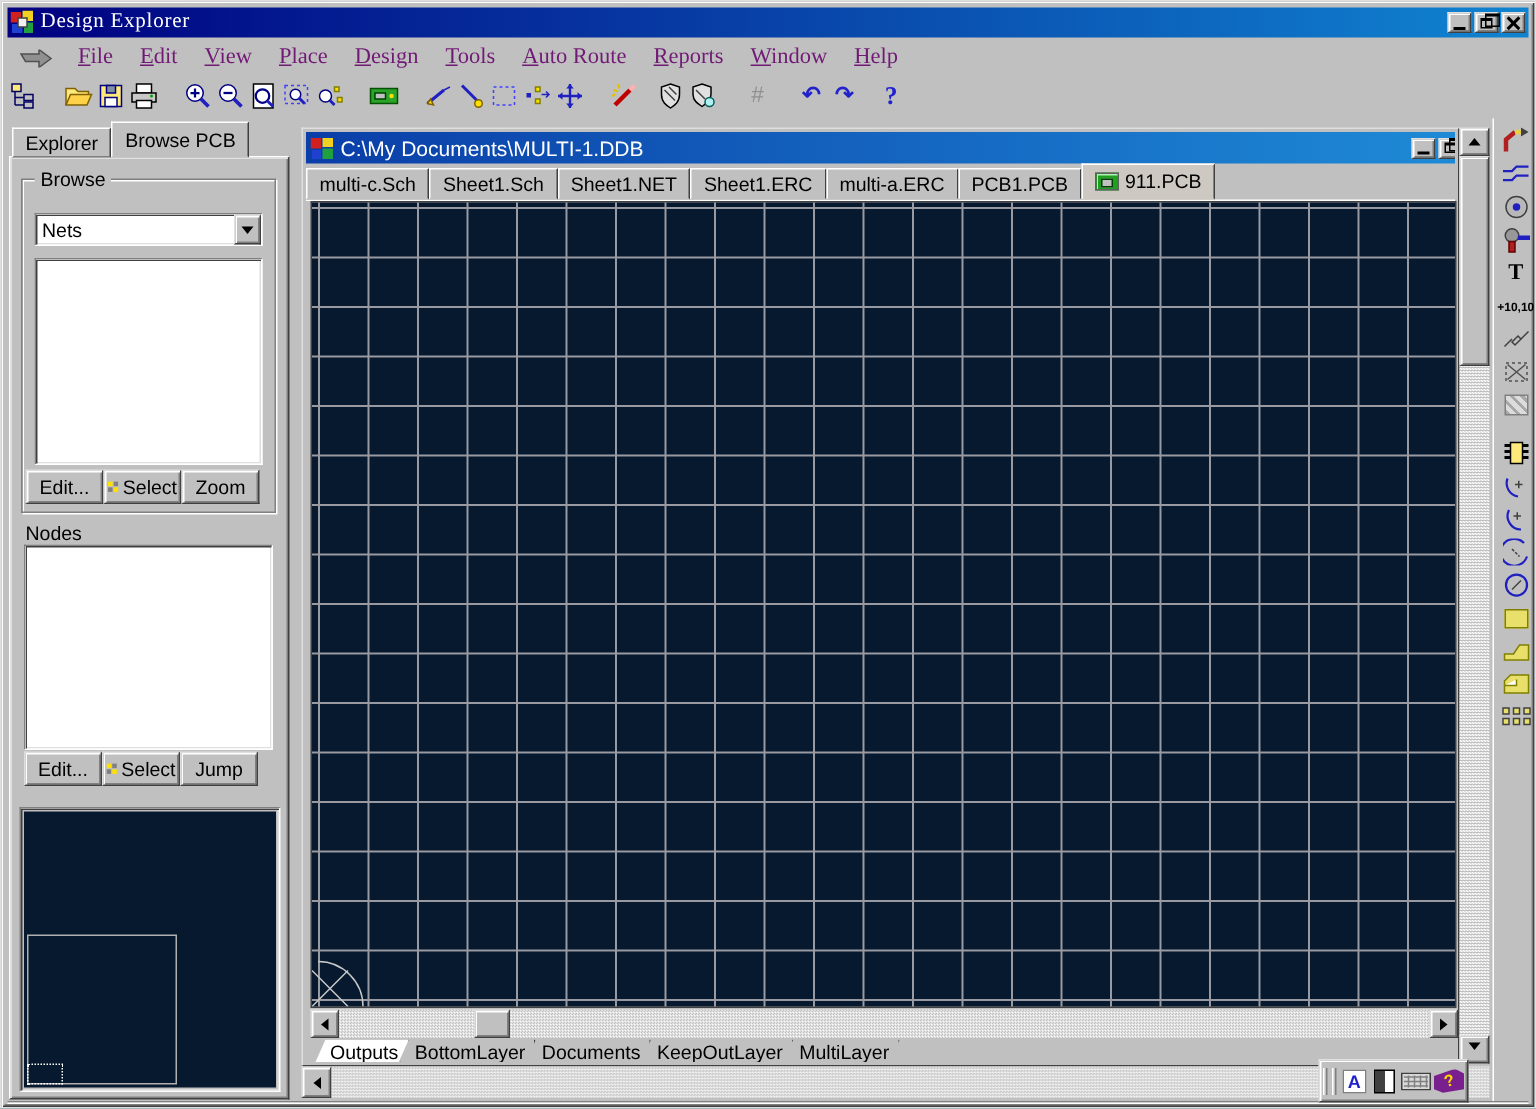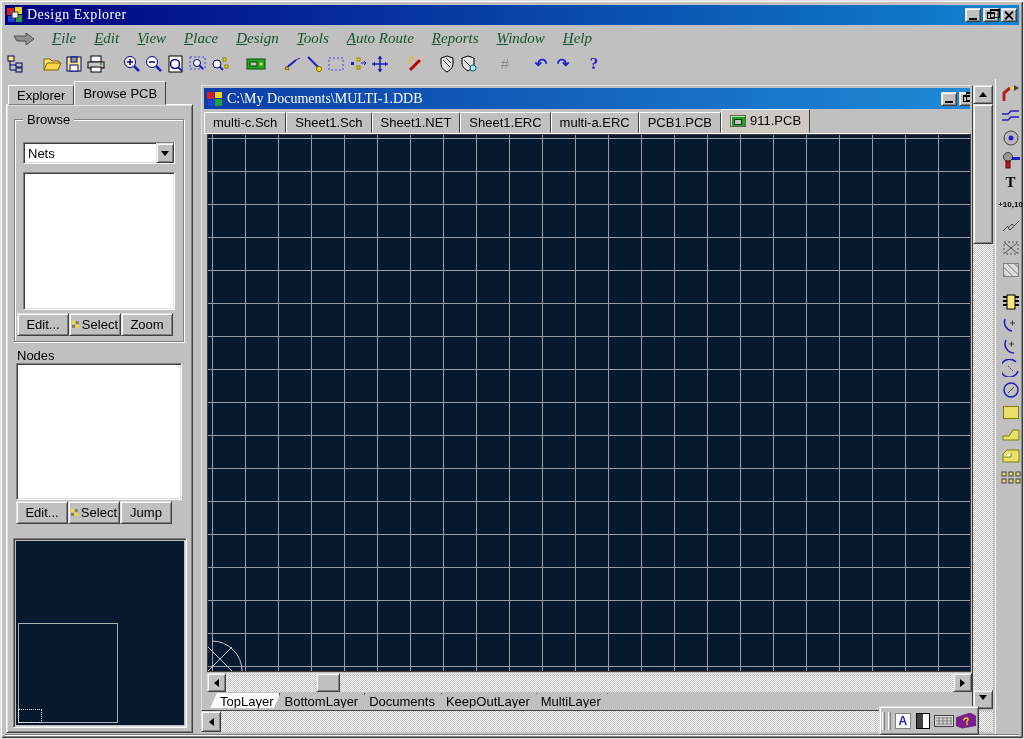--- a/index.html
+++ b/index.html
@@ -21,21 +21,21 @@
   .glyph-min { width:8px; height:2px; background:#000; margin-top:7px; }
   .glyph-restore { width:8px; height:7px; border:1px solid #000; border-top-width:2px; background:#c0c0c0; position:relative; }
   .glyph-restore:before { content:""; position:absolute; left:2px; top:-5px; width:8px; height:6px; border:1px solid #000; border-top-width:2px; }
   .glyph-close { position:relative; width:10px; height:9px; }
   .glyph-close:before,.glyph-close:after { content:""; position:absolute; left:4px; top:-1px; width:2px; height:11px; background:#000; }
   .glyph-close:before { transform:rotate(45deg);} .glyph-close:after{ transform:rotate(-45deg);}
 
   
   .menubar { position:absolute; left:4px; top:26px; right:4px; height:23px; display:flex; align-items:center; }
   .menu-grip { width:38px; height:18px; display:flex; align-items:center; justify-content:center; }
-  .menu-item { font-family:"Liberation Serif", serif; font-size:15px; color:#14532d; padding:1px 9px; white-space:nowrap;font-style:italic; }
+  .menu-item { font-family:"Liberation Serif", serif; font-size:15px; color:#701a75; padding:1px 9px; white-space:nowrap; }
   .menu-item::first-letter { text-decoration:underline; }
 
   
   .toolbar { position:absolute; left:4px; top:49px; right:32px; height:27px; display:flex; align-items:center; }
   .tbtn { width:22px; height:22px; display:flex; align-items:center; justify-content:center; flex:0 0 auto; }
   .tb-glyph { font-size:15px; font-weight:bold; color:#2222cc; line-height:1; }
   .tb-glyph.disabled { color:#909090; font-weight:normal; }
   .sep8 { width:9px; } .sep14 { width:14px; }
 
   
@@ -63,21 +63,21 @@
   .preview-inner { position:absolute; inset:2px; background:#06192e; }
   .pv-viewport { position:absolute; left:2px; bottom:2px; width:100px; height:100px; border:1px solid #b0b0b0; }
   .pv-sel { position:absolute; left:2px; bottom:2px; width:24px; height:14px; border:1px dotted #fff; }
 
   
   .splitter { position:absolute; left:194px; top:80px; width:6px; height:652px; }
   .doc-window { position:absolute; left:200px; top:84px; width:772px; height:626px;
                 border:1px solid; border-color:#dfdfdf #404040 #404040 #dfdfdf; background:#c0c0c0; overflow:hidden; }
   .doc-titlebar { position:absolute; left:2px; top:2px; right:2px; height:21px;
                   background:linear-gradient(90deg,#0a3ea8,#1e8ad6); display:flex; align-items:center; padding:0 3px; overflow:hidden; }
-  .doc-title { color:#fff; font-family:Liberation Serif, serif; font-size:14px; margin-left:4px; white-space:nowrap; }
+  .doc-title { color:#fff; font-family:Liberation Sans, sans-serif; font-size:14px; margin-left:4px; white-space:nowrap; }
   .doc-ctrls { margin-left:auto; display:flex; gap:2px; margin-right:-8px; }
   .doc-tabs { position:absolute; left:2px; top:24px; right:2px; height:24px; display:flex; align-items:flex-end; border-bottom:1px solid #fff; }
   .doc-tab { font-size:13px; padding:3px 8px 4px; height:21px; background:#c0c0c0;
              border:1px solid; border-color:#fff #404040 #c0c0c0 #fff; white-space:nowrap; overflow:hidden; display:flex; align-items:center; gap:4px; }
   .doc-tab.active { height:24px; z-index:3; background:#cdc9c2; border-bottom:1px solid #cdc9c2; }
   .pcb-tab-icon { width:16px; height:12px; background:#20a020; border:1px solid #606060; box-shadow:inset 1px 1px 0 #b0f0b0; position:relative; }
   .pcb-tab-icon:before { content:""; position:absolute; left:3px; top:3px; width:6px; height:4px; background:#c0c0c0; border:1px solid #004000; }
   .canvas-wrap { position:absolute; left:5px; top:48px; width:764px; height:538px; border:1px solid #404040; }
   .canvas { position:absolute; inset:0; background-color:#06192e;
             background-image:linear-gradient(#9a9aa2 1px, transparent 1px), linear-gradient(90deg,#9a9aa2 1px, transparent 1px);
@@ -445,21 +445,21 @@
         </div>
       <div class="track sb-track">
         <div class="thumb raised"></div>
       </div>
       <div class="sb-btn raised">
           <div class="tri-right"></div>
         </div>
     </div>
 
     <div class="layer-tabs">
-      <div class="layer-tab active">TopLayer</div>
+      <div class="layer-tab active">Outputs</div>
       <div class="layer-tab">BottomLayer</div>
       <div class="layer-tab">Documents</div>
       <div class="layer-tab">KeepOutLayer</div>
       <div class="layer-tab">MultiLayer</div>
     </div>
   </div>
 
   <div class="vscroll">
     <div class="sb-btn raised">
         <div class="tri-up"></div>

